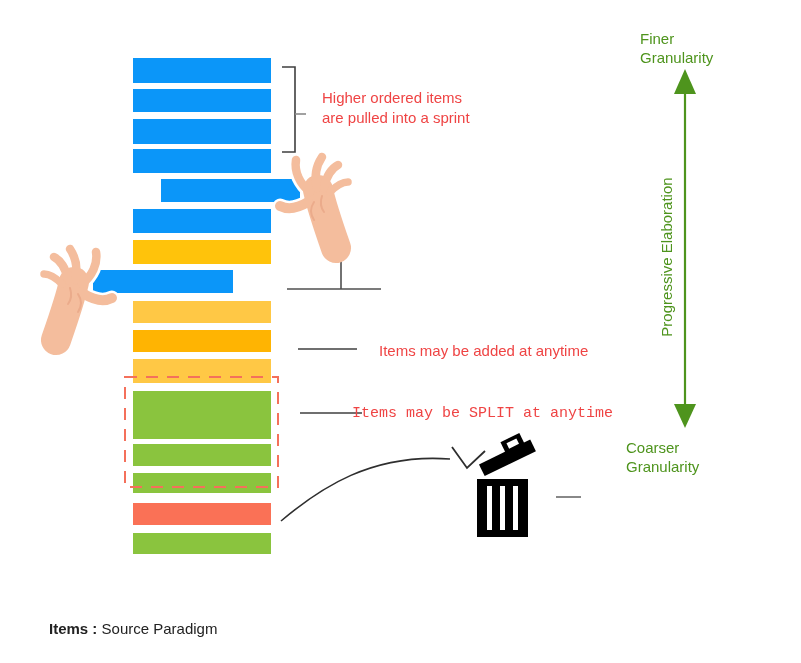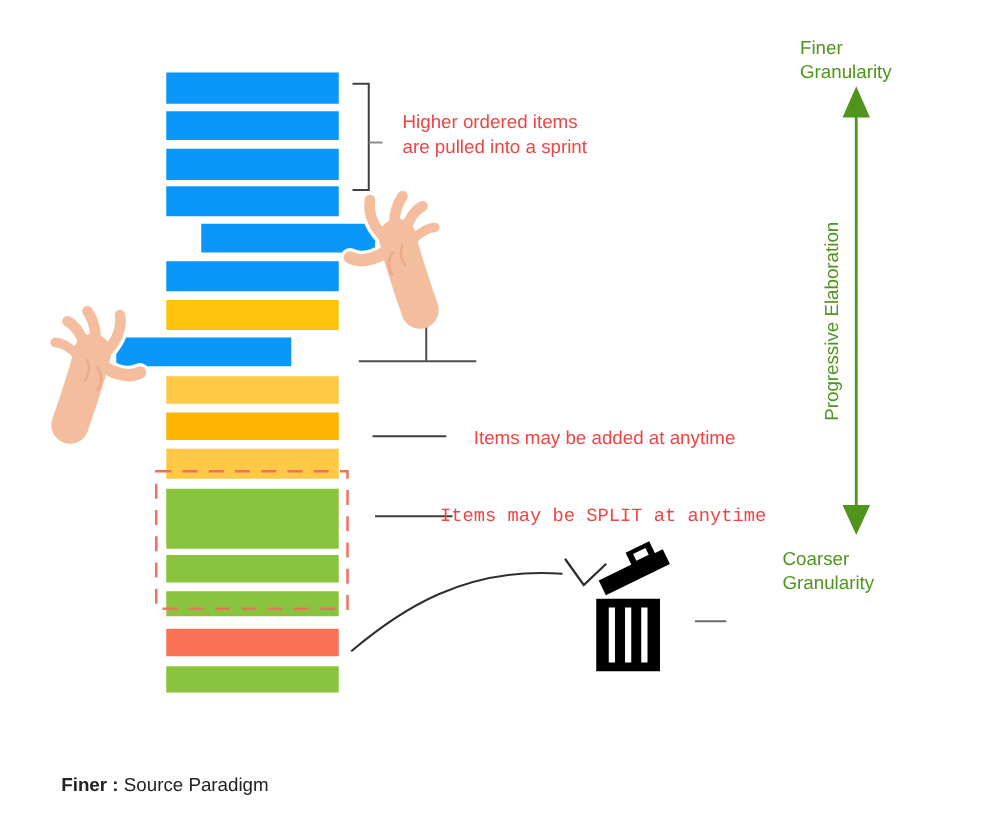--- a/index.html
+++ b/index.html
@@ -141,17 +141,17 @@
 
   <div class="txt green-txt" style="left:640px;top:29px;">Finer
 Granularity</div>
 
   <div class="txt green-txt" style="left:626px;top:424px;margin-top:14px;">Coarser
 Granularity</div>
 
   <div class="rotated">Progressive Elaboration</div>
 
   <div class="source">
-    <b>Finer :</b>
+    <b>Items :</b>
     <span>Source Paradigm</span>
   </div>
 
 </div>
 
 </body></html>

